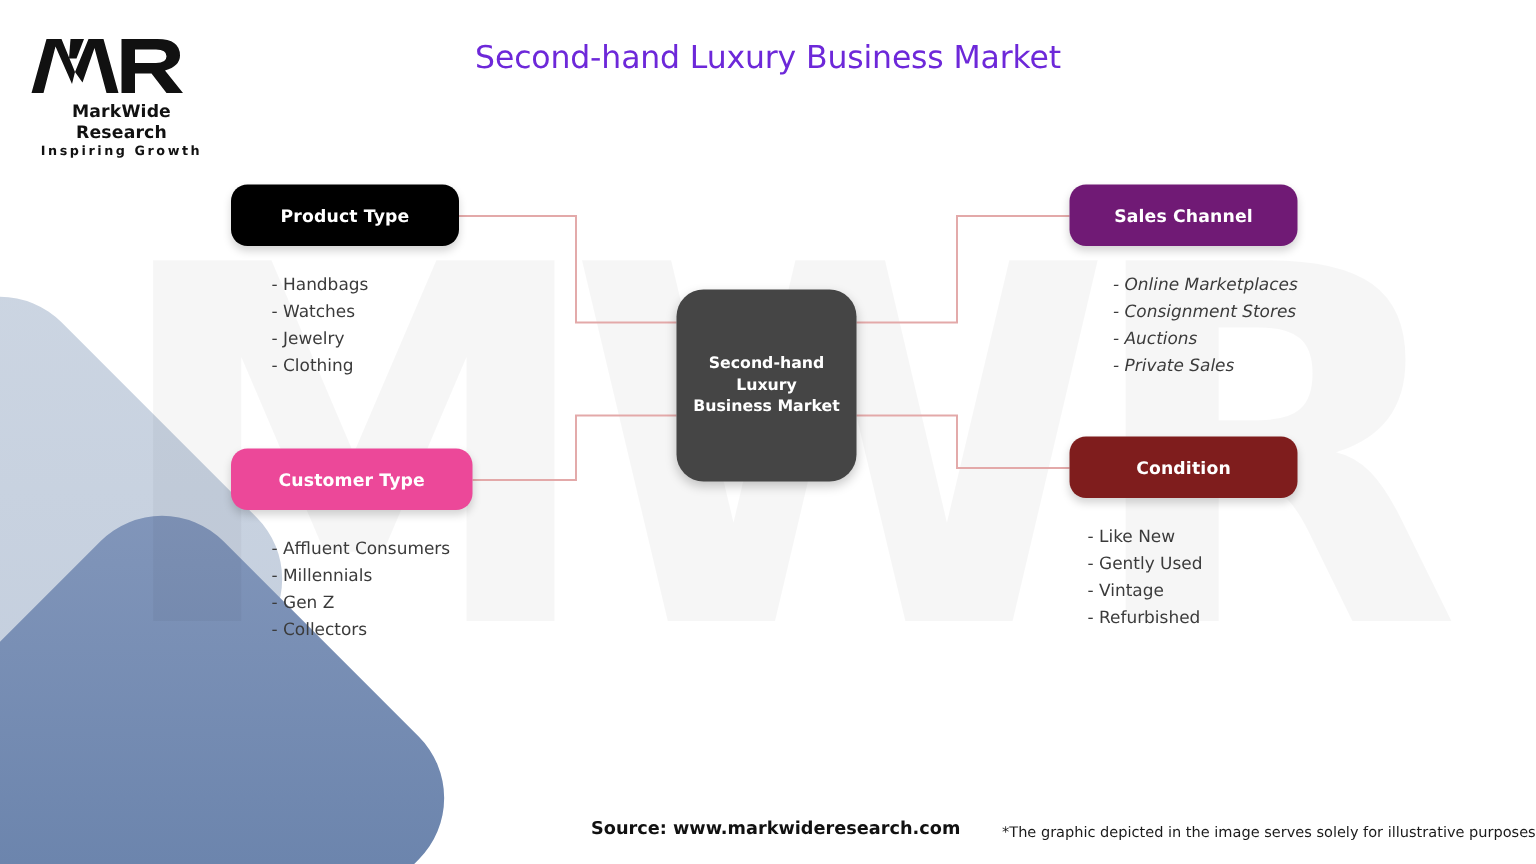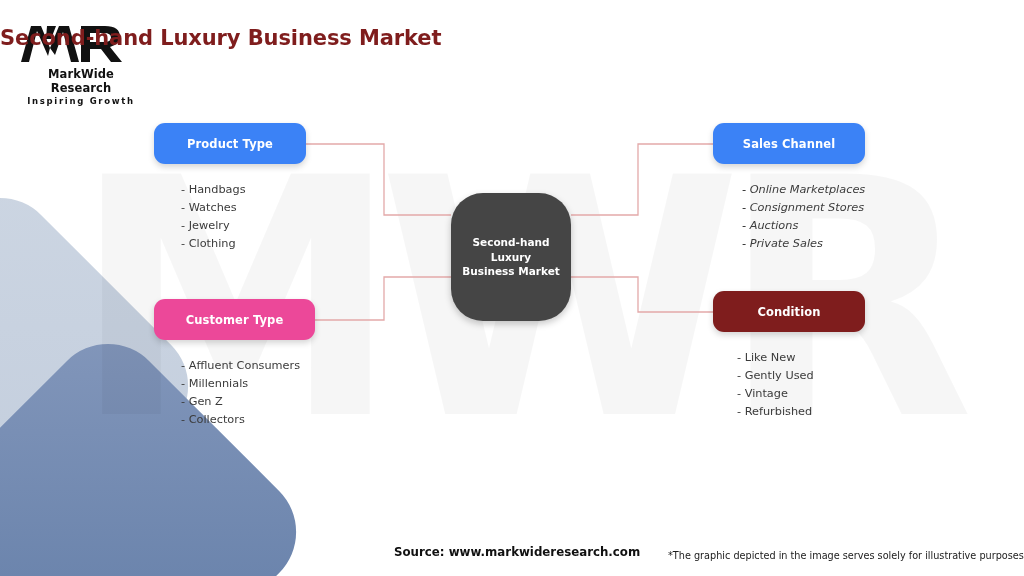--- a/index.html
+++ b/index.html
@@ -87,43 +87,43 @@
     margin-top: 1px;
     font-family: "DejaVu Sans", sans-serif;
   }
 
   
   .title {
     position: absolute;
     left: 0;
     right: 0;
     top: 26px;
-    text-align: left;
+    text-align: center;
     font-size: 21px;
-    font-weight: 700;
-    color: #7f1d1d;
+    font-weight: 400;
+    color: #6d28d9;
     letter-spacing: -.1px;
     font-family: "DejaVu Sans", sans-serif;
   }
 
   
   .connectors {
     position: absolute;
     inset: 0;
   }
 
   
   .center-node {
     position: absolute;
     left: 451px;
     top: 193px;
     width: 120px;
     height: 128px;
     background: #454545;
-    border-radius: 32px;
+    border-radius: 18px;
     box-shadow: 0 3px 7px rgba(0,0,0,.22);
     display: flex;
     align-items: center;
     justify-content: center;
   }
   .center-node-label {
     color: #fff;
     font-size: 10.5px;
     font-weight: 700;
     line-height: 1.38;
@@ -159,34 +159,34 @@
   }
   .cat-list li {
     font-size: 11.3px;
     color: #3b3b3b;
     line-height: 1.58;
     white-space: nowrap;
     font-family: "DejaVu Sans", sans-serif;
   }
 
   .cat-product  { left: 154px; top: 123px; width: 152px; }
-  .cat-product .cat-header { background: #3b82f6; }
+  .cat-product .cat-header { background: #000000; }
   .cat-product .cat-list { margin-left: 27px; }
 
   .cat-sales    { left: 713px; top: 123px; width: 152px; }
-  .cat-sales .cat-header { background: #3b82f6; }
+  .cat-sales .cat-header { background: #701a75; }
   .cat-sales .cat-list { margin-left: 29px; font-style: italic; }
 
   .cat-customer { left: 154px; top: 299px; width: 161px; }
   .cat-customer .cat-header { background: #ec4899; }
   .cat-customer .cat-list { margin-left: 27px; }
 
   .cat-condition{ left: 713px; top: 291px; width: 152px; }
   .cat-condition .cat-header { background: #7f1d1d; }
-  .cat-condition .cat-list { margin-left: 24px; }
+  .cat-condition .cat-list { margin-left: 12px; }
 
   
   .footer-source {
     position: absolute;
     left: 394px;
     top: 545px;
     font-size: 11.8px;
     font-weight: 700;
     color: #111;
     font-family: "DejaVu Sans", sans-serif;

